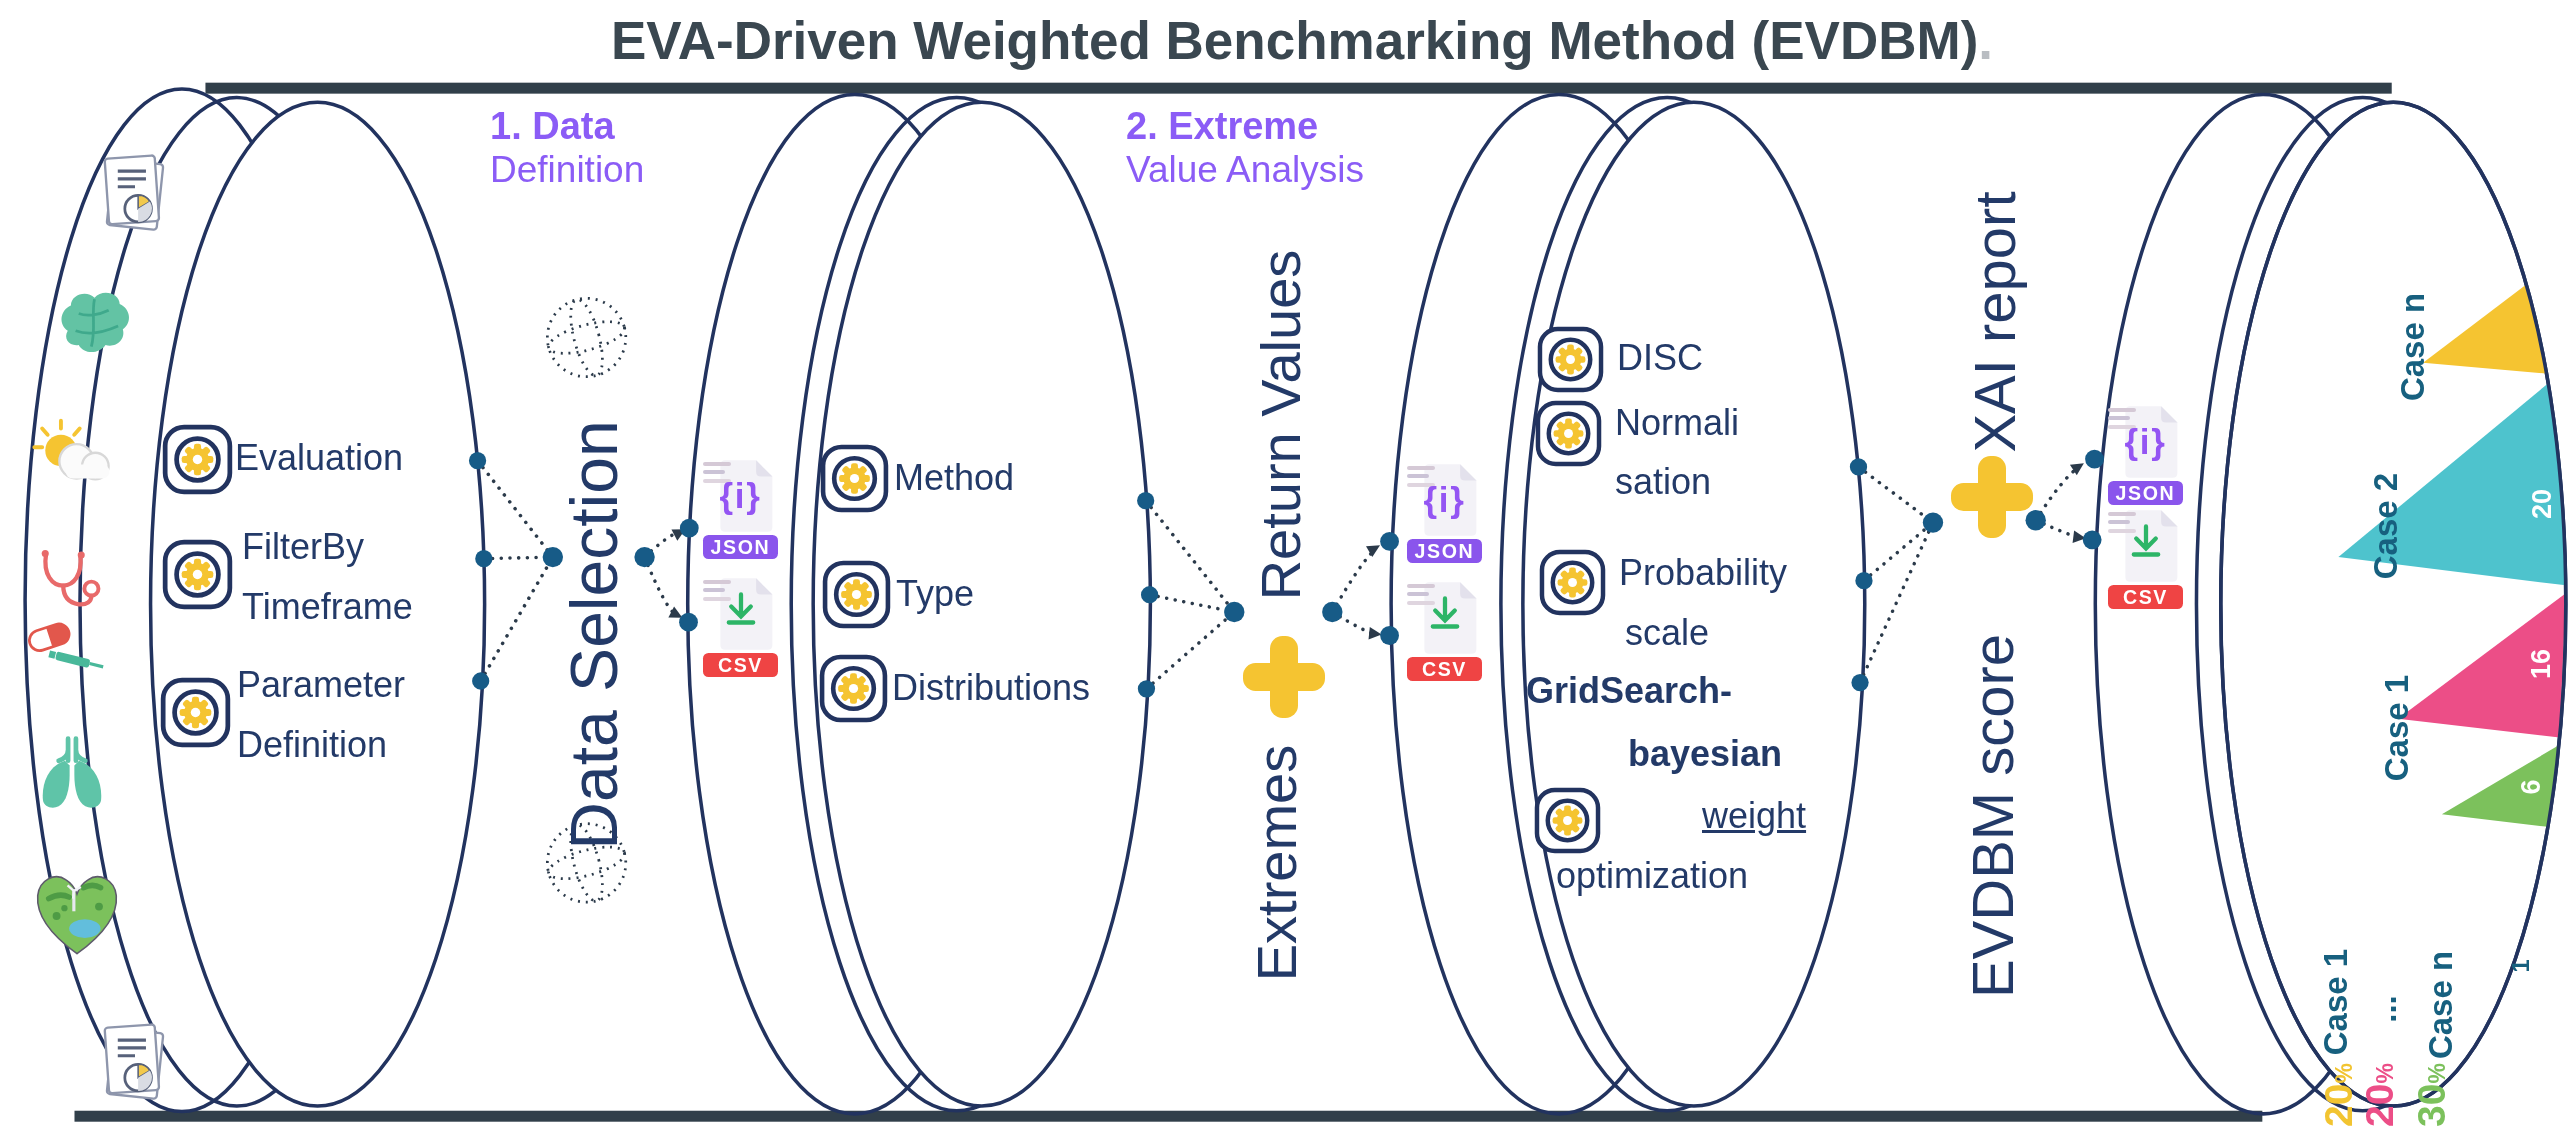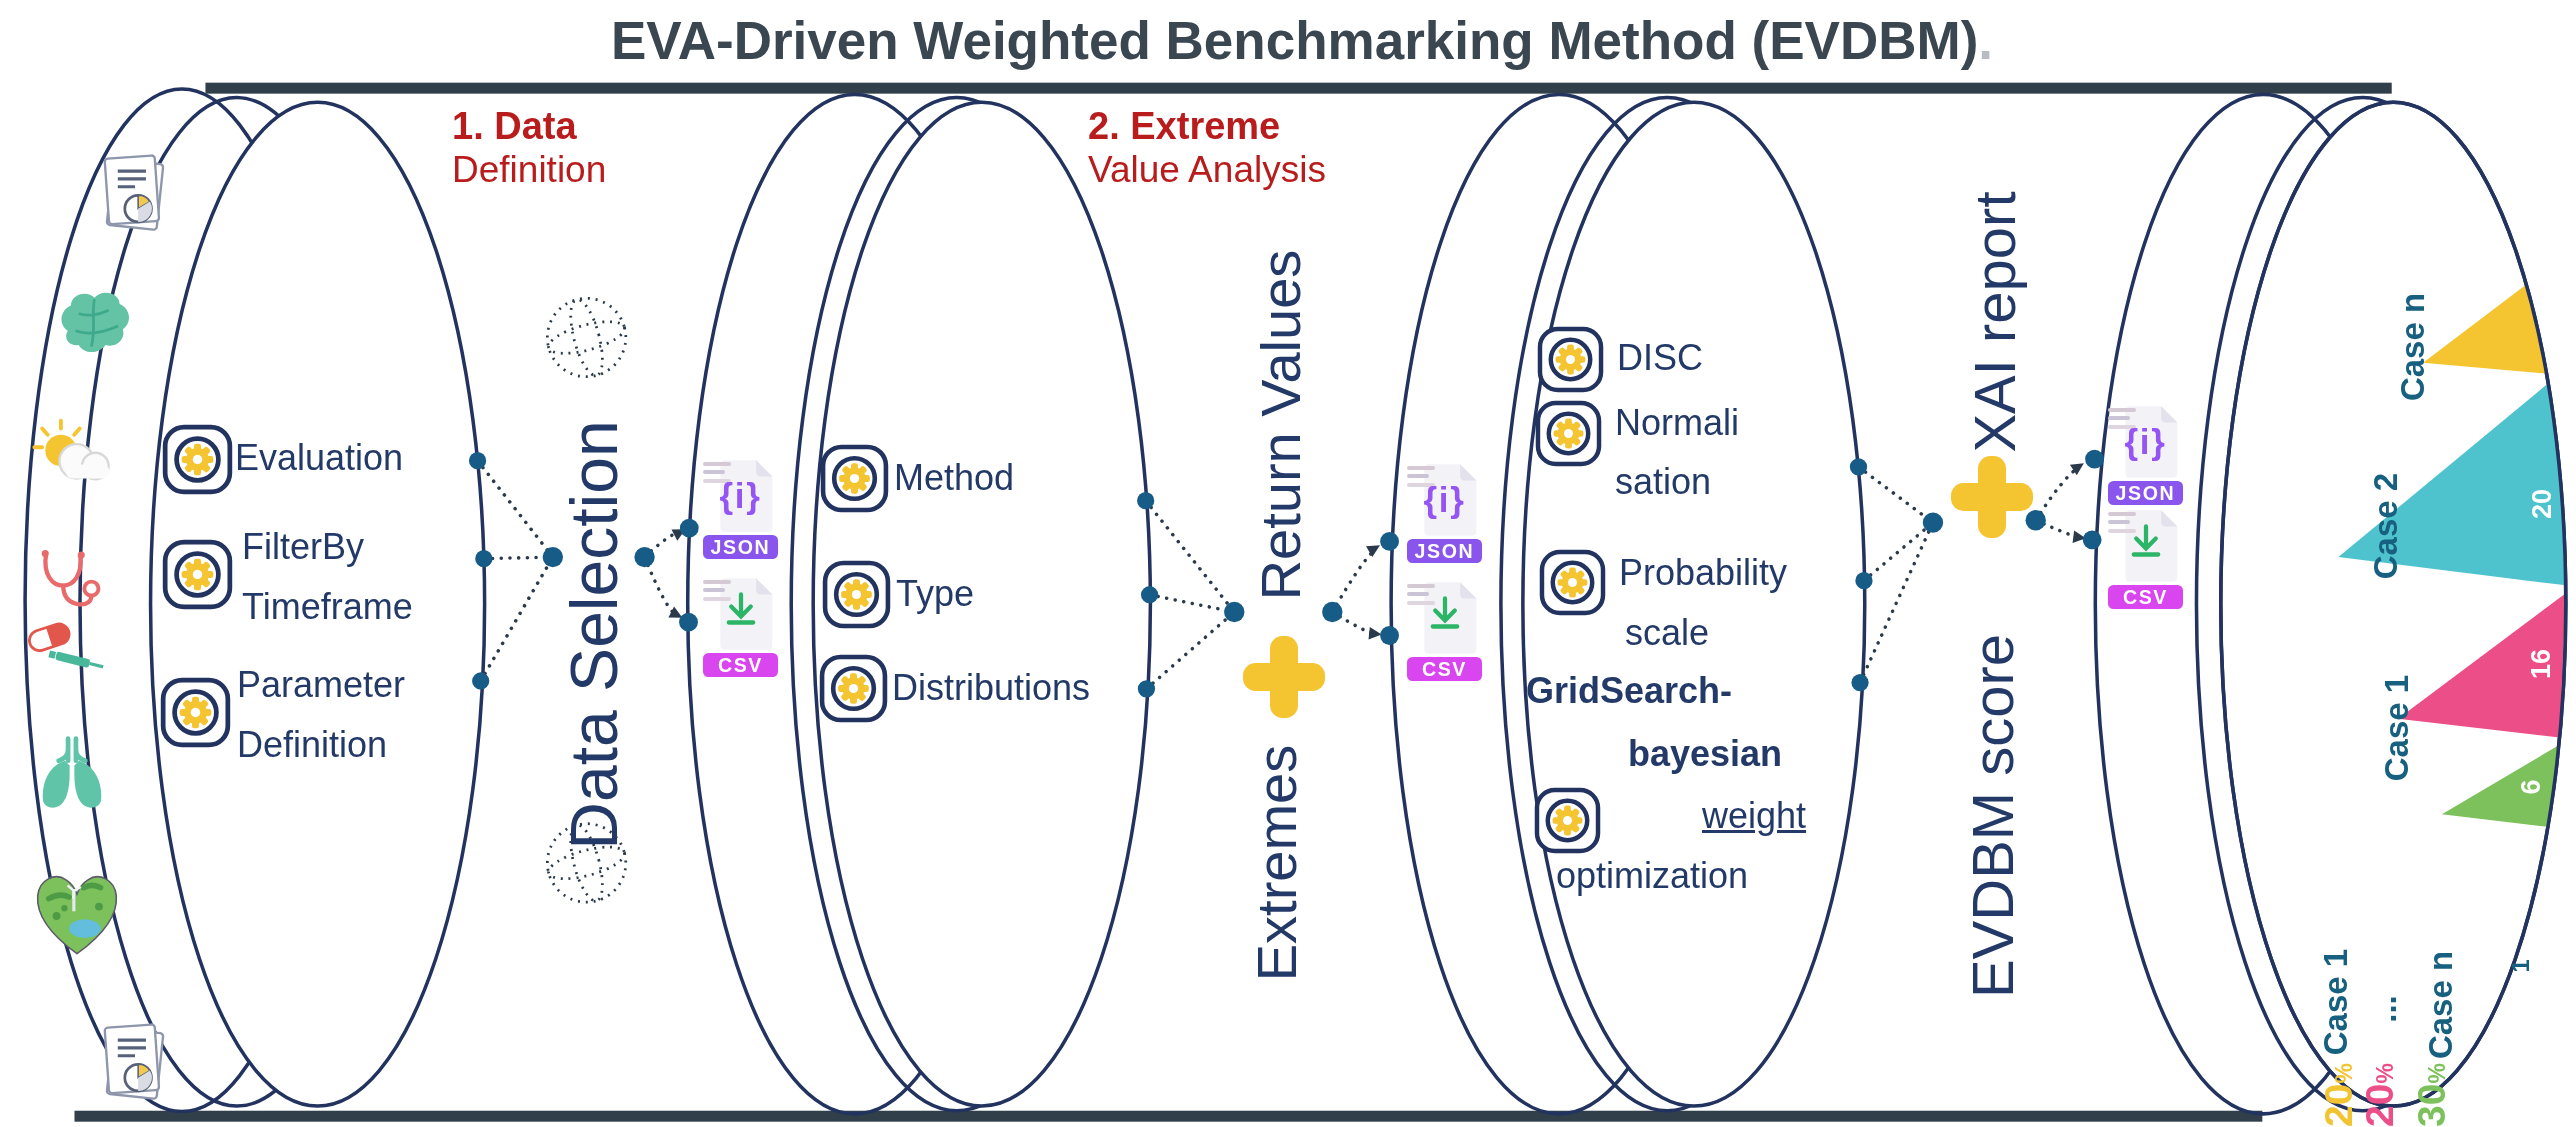--- a/index.html
+++ b/index.html
@@ -3,21 +3,21 @@
 <meta charset="utf-8">
 <style>
   html,body{margin:0;padding:0;background:#ffffff;}
   body{width:2576px;height:1128px;position:relative;overflow:hidden;
        font-family:"Liberation Sans", sans-serif;}
   .canvas{position:absolute;left:0;top:8px;width:2308px;height:1128px;padding-left:37px;}
   svg.bg{position:absolute;left:0;top:0;}
   .title{position:absolute;left:1302px;top:1.6px;transform:translateX(-50%);
          font-size:53px;font-weight:700;color:#3A4750;white-space:nowrap;margin:0;}
   .title-period{color:#B9BDC2;}
-  .stage-head{position:absolute;color:#b91c1c;white-space:nowrap;line-height:1;}
+  .stage-head{position:absolute;color:#8b5cf6;white-space:nowrap;line-height:1;margin-left:38px;}
   .stage-head .h{font-size:38px;font-weight:700;display:block;}
   .stage-head .s{font-size:37px;font-weight:400;display:block;margin-top:6.3px;}
   .itm{position:absolute;color:#233A68;font-size:36px;white-space:nowrap;line-height:1;}
   .itm.bold{font-weight:700;}
   .gear-slot{position:absolute;}
   .rot{position:absolute;transform:translate(-50%,-50%) rotate(-90deg);
        white-space:nowrap;color:#233A68;line-height:1;}
   .vlab1{font-size:66px;}
   .vlab2{font-size:56px;}
   .vlab3{font-size:58px;}
@@ -32,21 +32,21 @@
   .doclines i{display:block;height:3.9px;border-radius:2.4px;margin-bottom:4.7px;background:#D5C9D6;}
   .doclines i:nth-child(2){width:78%;background:#CBC3D6;}
   .doclines i:nth-child(1){width:100%;}
   .doclines i:nth-child(3){width:100%;background:#DFD5DF;}
   .glyph{position:absolute;left:12.5px;top:19px;width:50px;text-align:center;
          font-weight:700;font-size:35px;color:#9455F3;letter-spacing:1.6px;}
   .banner{position:absolute;left:0;bottom:0;width:75px;height:24px;border-radius:5.5px;
           color:#FFFFFF;font-weight:700;font-size:19.6px;display:flex;align-items:center;
           justify-content:center;letter-spacing:1.6px;}
   .banner.json{background:#8A55EC;}
-  .banner.csv{background:#d946ef;}
+  .banner.csv{background:#ef4444;}
   .case-label{font-size:33px;font-weight:700;color:#17607F;}
   .pennant-num{font-size:27px;font-weight:700;color:#FFFFFF;}
   .scale-min{font-size:23.5px;font-weight:700;color:#17607F;}
   .pct .n{font-weight:700;font-size:39px;}
   .pct .s{font-weight:700;font-size:23px;}
   .src-icon{position:absolute;}
 </style>
 </head>
 <body>
 

